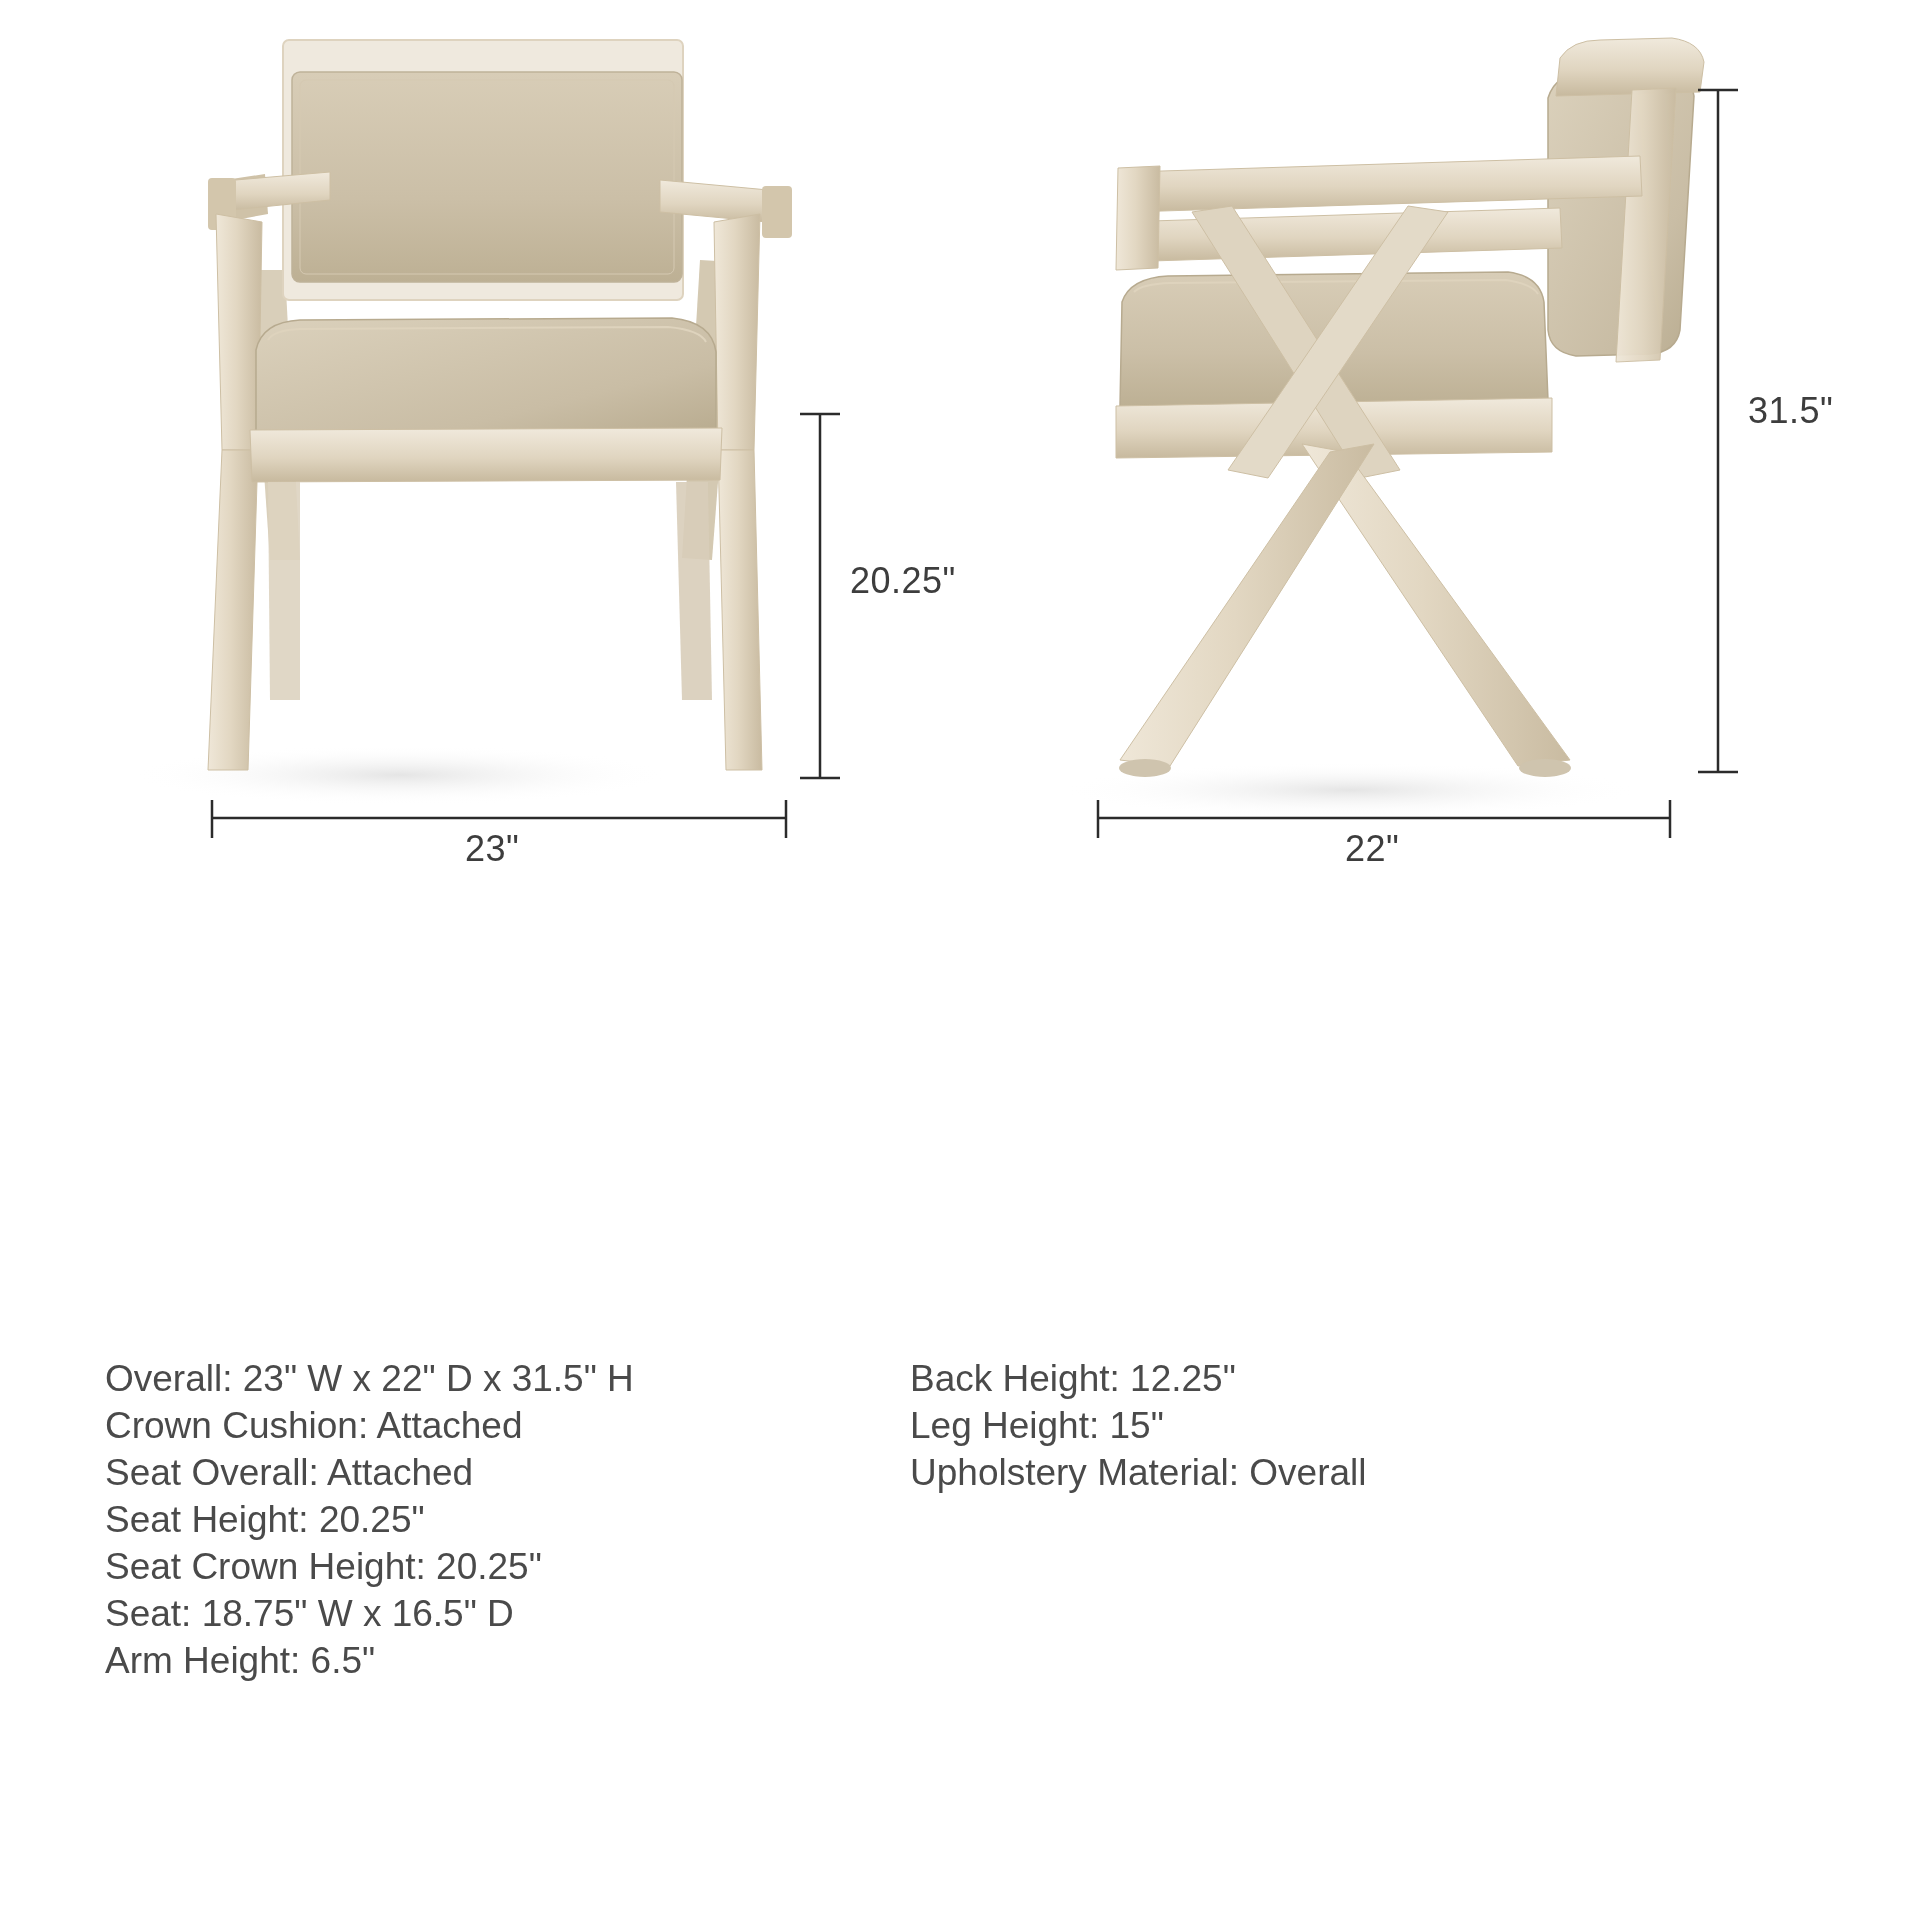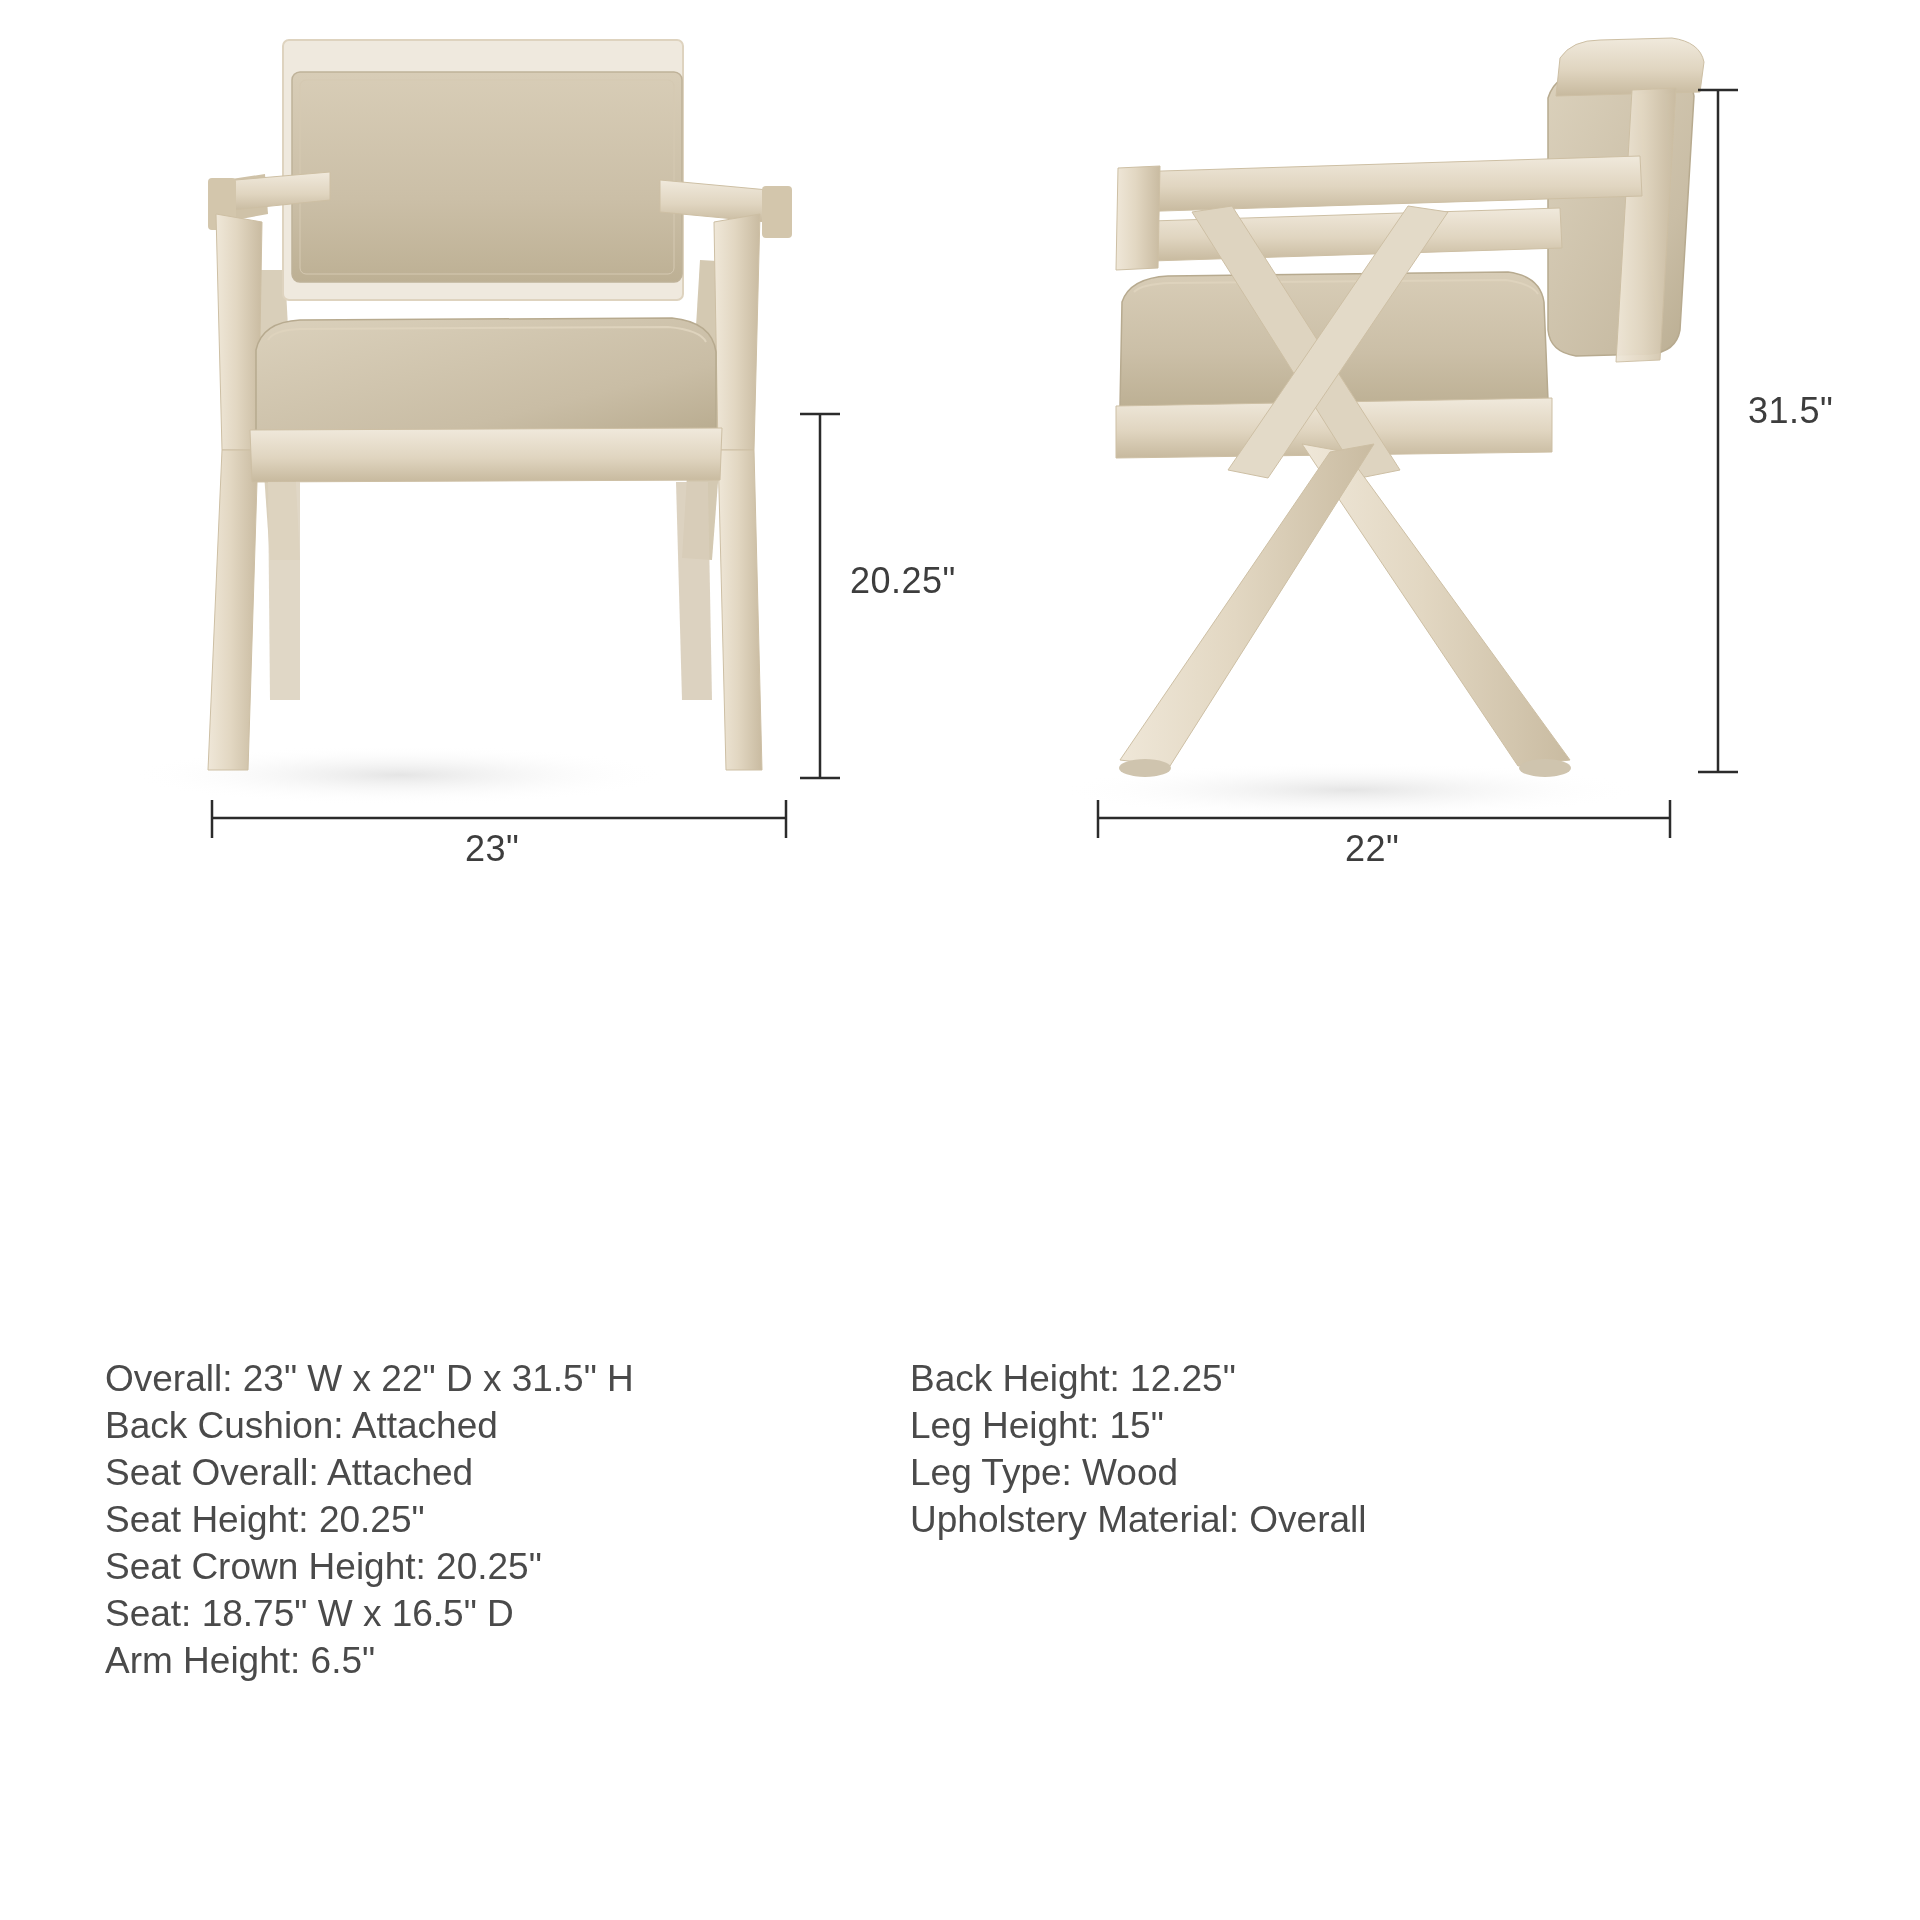--- a/index.html
+++ b/index.html
@@ -199,30 +199,29 @@
 
     <div class="dim-label" style="left:1748px; top:390px;">31.5"</div>
 
     <div class="dim-label" style="left:1345px; top:828px;">22"</div>
   </div>
 
   <div class="spec-text">
 
     <div class="spec-col left">
       <div class="spec-line">Overall: 23" W x 22" D x 31.5" H</div>
-      <div class="spec-line">Back Cushion: Attached</div>
+      <div class="spec-line">Crown Cushion: Attached</div>
       <div class="spec-line">Seat Overall: Attached</div>
       <div class="spec-line">Seat Height: 20.25"</div>
       <div class="spec-line">Seat Crown Height: 20.25"</div>
       <div class="spec-line">Seat: 18.75" W x 16.5" D</div>
       <div class="spec-line">Arm Height: 6.5"</div>
     </div>
 
     <div class="spec-col right">
       <div class="spec-line">Back Height: 12.25"</div>
       <div class="spec-line">Leg Height: 15"</div>
-      <div class="spec-line">Leg Type: Wood</div>
       <div class="spec-line">Upholstery Material: Overall</div>
     </div>
 
   </div>
 
 </div>
 
 </body></html>

